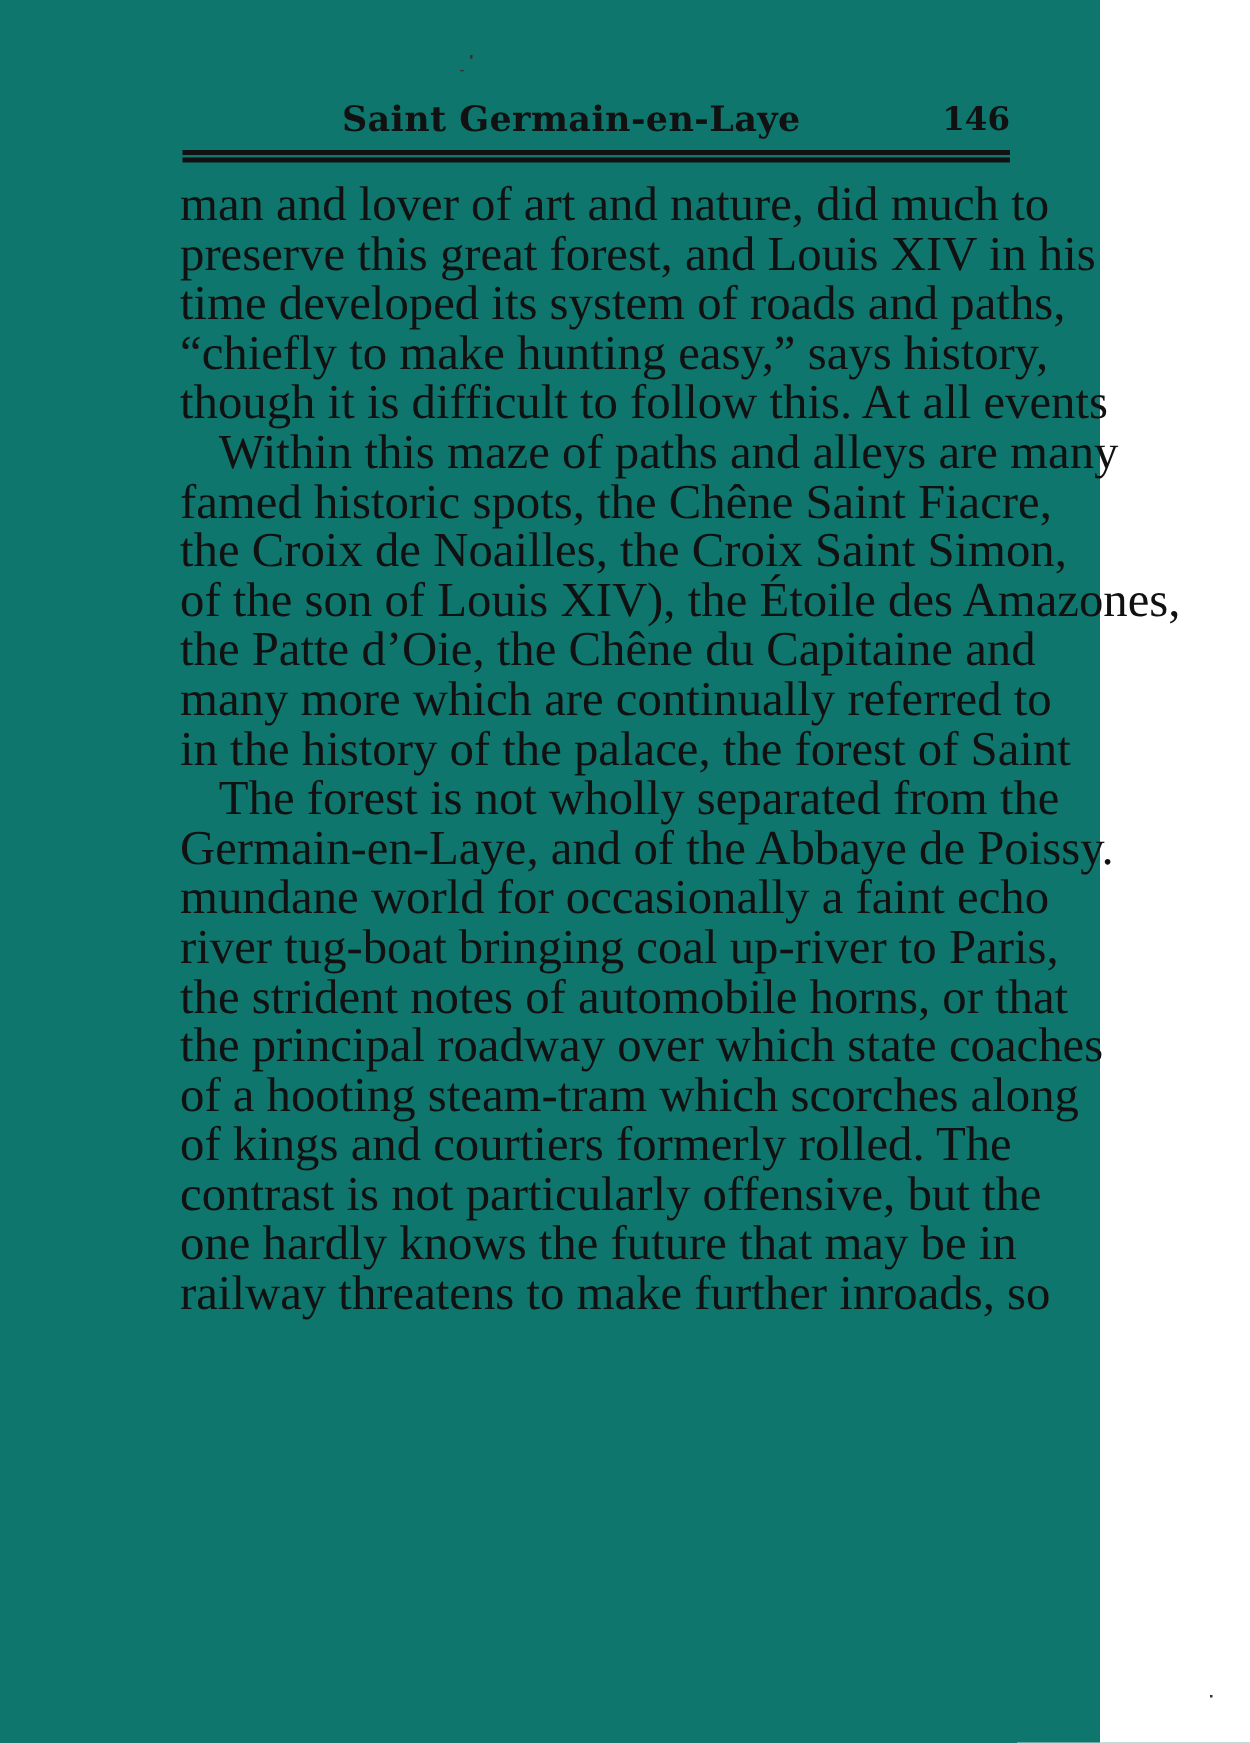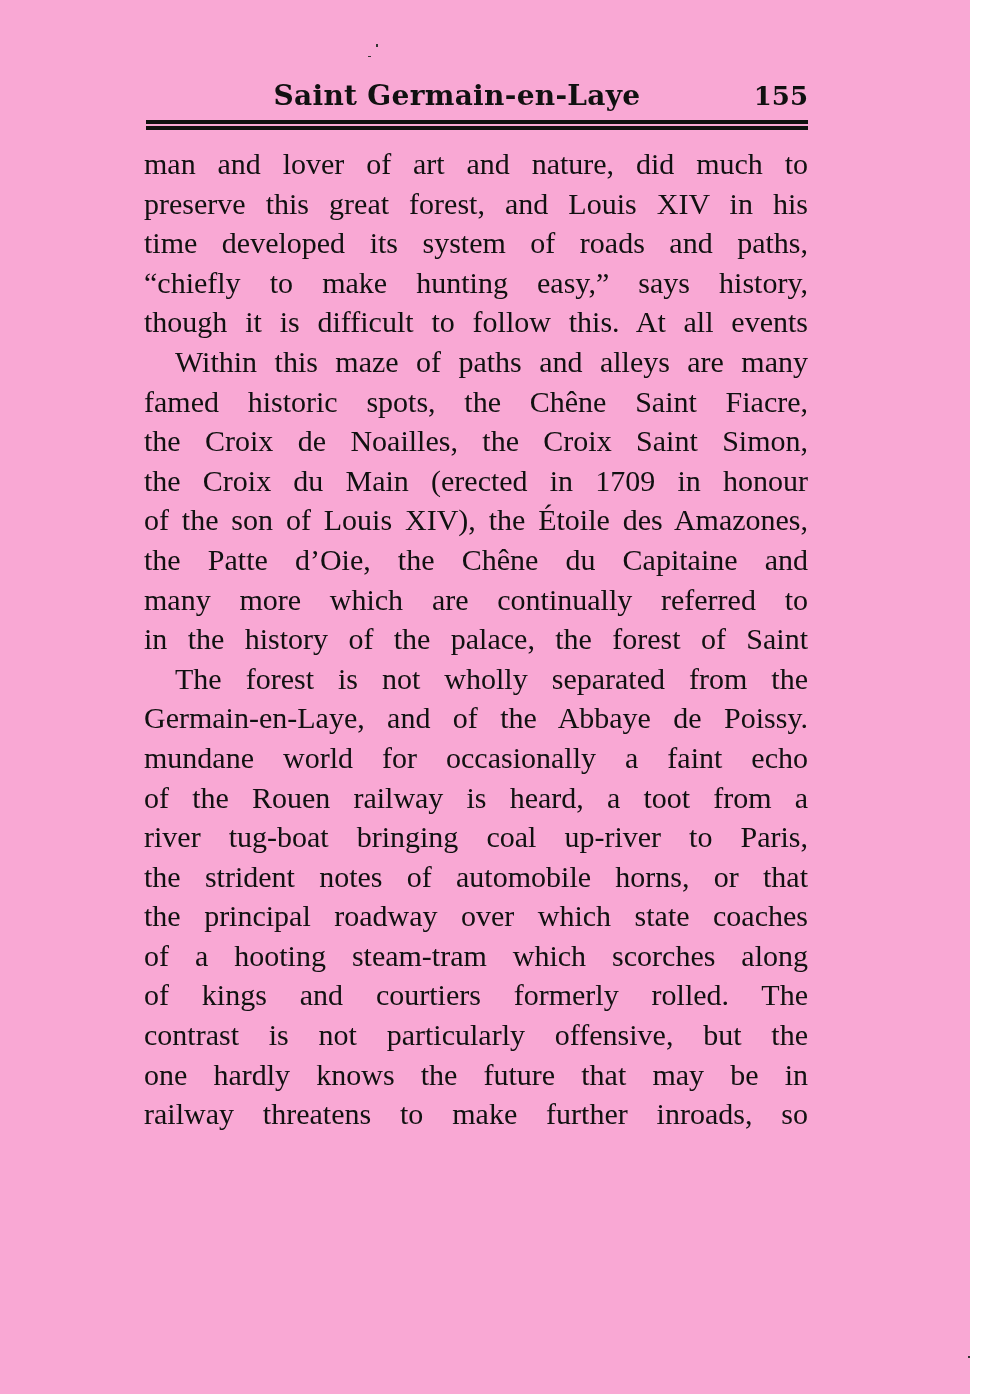--- a/index.html
+++ b/index.html
@@ -10,22 +10,22 @@
     body {
       width: 1000px;
       height: 1394px;
       position: relative;
       overflow: hidden;
       color: #111111;
     }
     .page {
       position: absolute;
       left: 0; top: 0;
-      width: 970px; height: 1394px;
-      background: #f9a8d4;
+      width: 880px; height: 1394px;
+      background: #0f766e;
     }
     .running-head {
       position: absolute;
       left: 146px;
       top: 76px;
       width: 662px;
       height: 40px;
     }
     .running-title {
       position: absolute;
@@ -65,21 +65,21 @@
     .head-rule .r2 {
       position: absolute; left: 0; right: 0; top: 6px;
       height: 4px; background: #111;
     }
     .body-text {
       position: absolute;
       left: 144px;
       top: 144px;
       width: 664px;
       font-family: "Liberation Serif", serif;
-      font-size: 30px;
+      font-size: 39px;
       line-height: 39.6px;
       color: #111;
     }
     .line {
       display: block;
       white-space: nowrap;
       text-align: justify;
       text-align-last: justify;
       height: 39.6px;
       overflow: visible;
@@ -92,46 +92,44 @@
       background: #333;
     }
   </style>
 </head>
 <body>
 
 <div class="page">
 
   <div class="running-head">
     <div class="running-title">Saint Germain-en-Laye</div>
-    <div class="page-number">155</div>
+    <div class="page-number">146</div>
   </div>
 
   <div class="head-rule">
     <div class="r1"></div>
     <div class="r2"></div>
   </div>
 
   <div class="body-text">
     <span class="line">man and lover of art and nature, did much to</span>
     <span class="line">preserve this great forest, and Louis XIV in his</span>
     <span class="line">time developed its system of roads and paths,</span>
     <span class="line">“chiefly to make hunting easy,” says history,</span>
     <span class="line">though it is difficult to follow this.  At all events</span>
     <span class="line indent">Within this maze of paths and alleys are many</span>
     <span class="line">famed historic spots, the Chêne Saint Fiacre,</span>
     <span class="line">the Croix de Noailles, the Croix Saint Simon,</span>
-    <span class="line">the Croix du Main (erected in 1709 in honour</span>
     <span class="line">of the son of Louis XIV), the Étoile des Amazones,</span>
     <span class="line">the Patte d’Oie, the Chêne du Capitaine and</span>
     <span class="line">many more which are continually referred to</span>
     <span class="line">in the history of the palace, the forest of Saint</span>
     <span class="line indent">The forest is not wholly separated from the</span>
     <span class="line">Germain-en-Laye, and of the Abbaye de Poissy.</span>
     <span class="line">mundane world for occasionally a faint echo</span>
-    <span class="line">of the Rouen railway is heard, a toot from a</span>
     <span class="line">river tug-boat bringing coal up-river to Paris,</span>
     <span class="line">the strident notes of automobile horns, or that</span>
     <span class="line">the principal roadway over which state coaches</span>
     <span class="line">of a hooting steam-tram which scorches along</span>
     <span class="line">of kings and courtiers formerly rolled.  The</span>
     <span class="line">contrast is not particularly offensive, but the</span>
     <span class="line">one hardly knows the future that may be in</span>
     <span class="line">railway threatens to make further inroads, so</span>
   </div>
 

